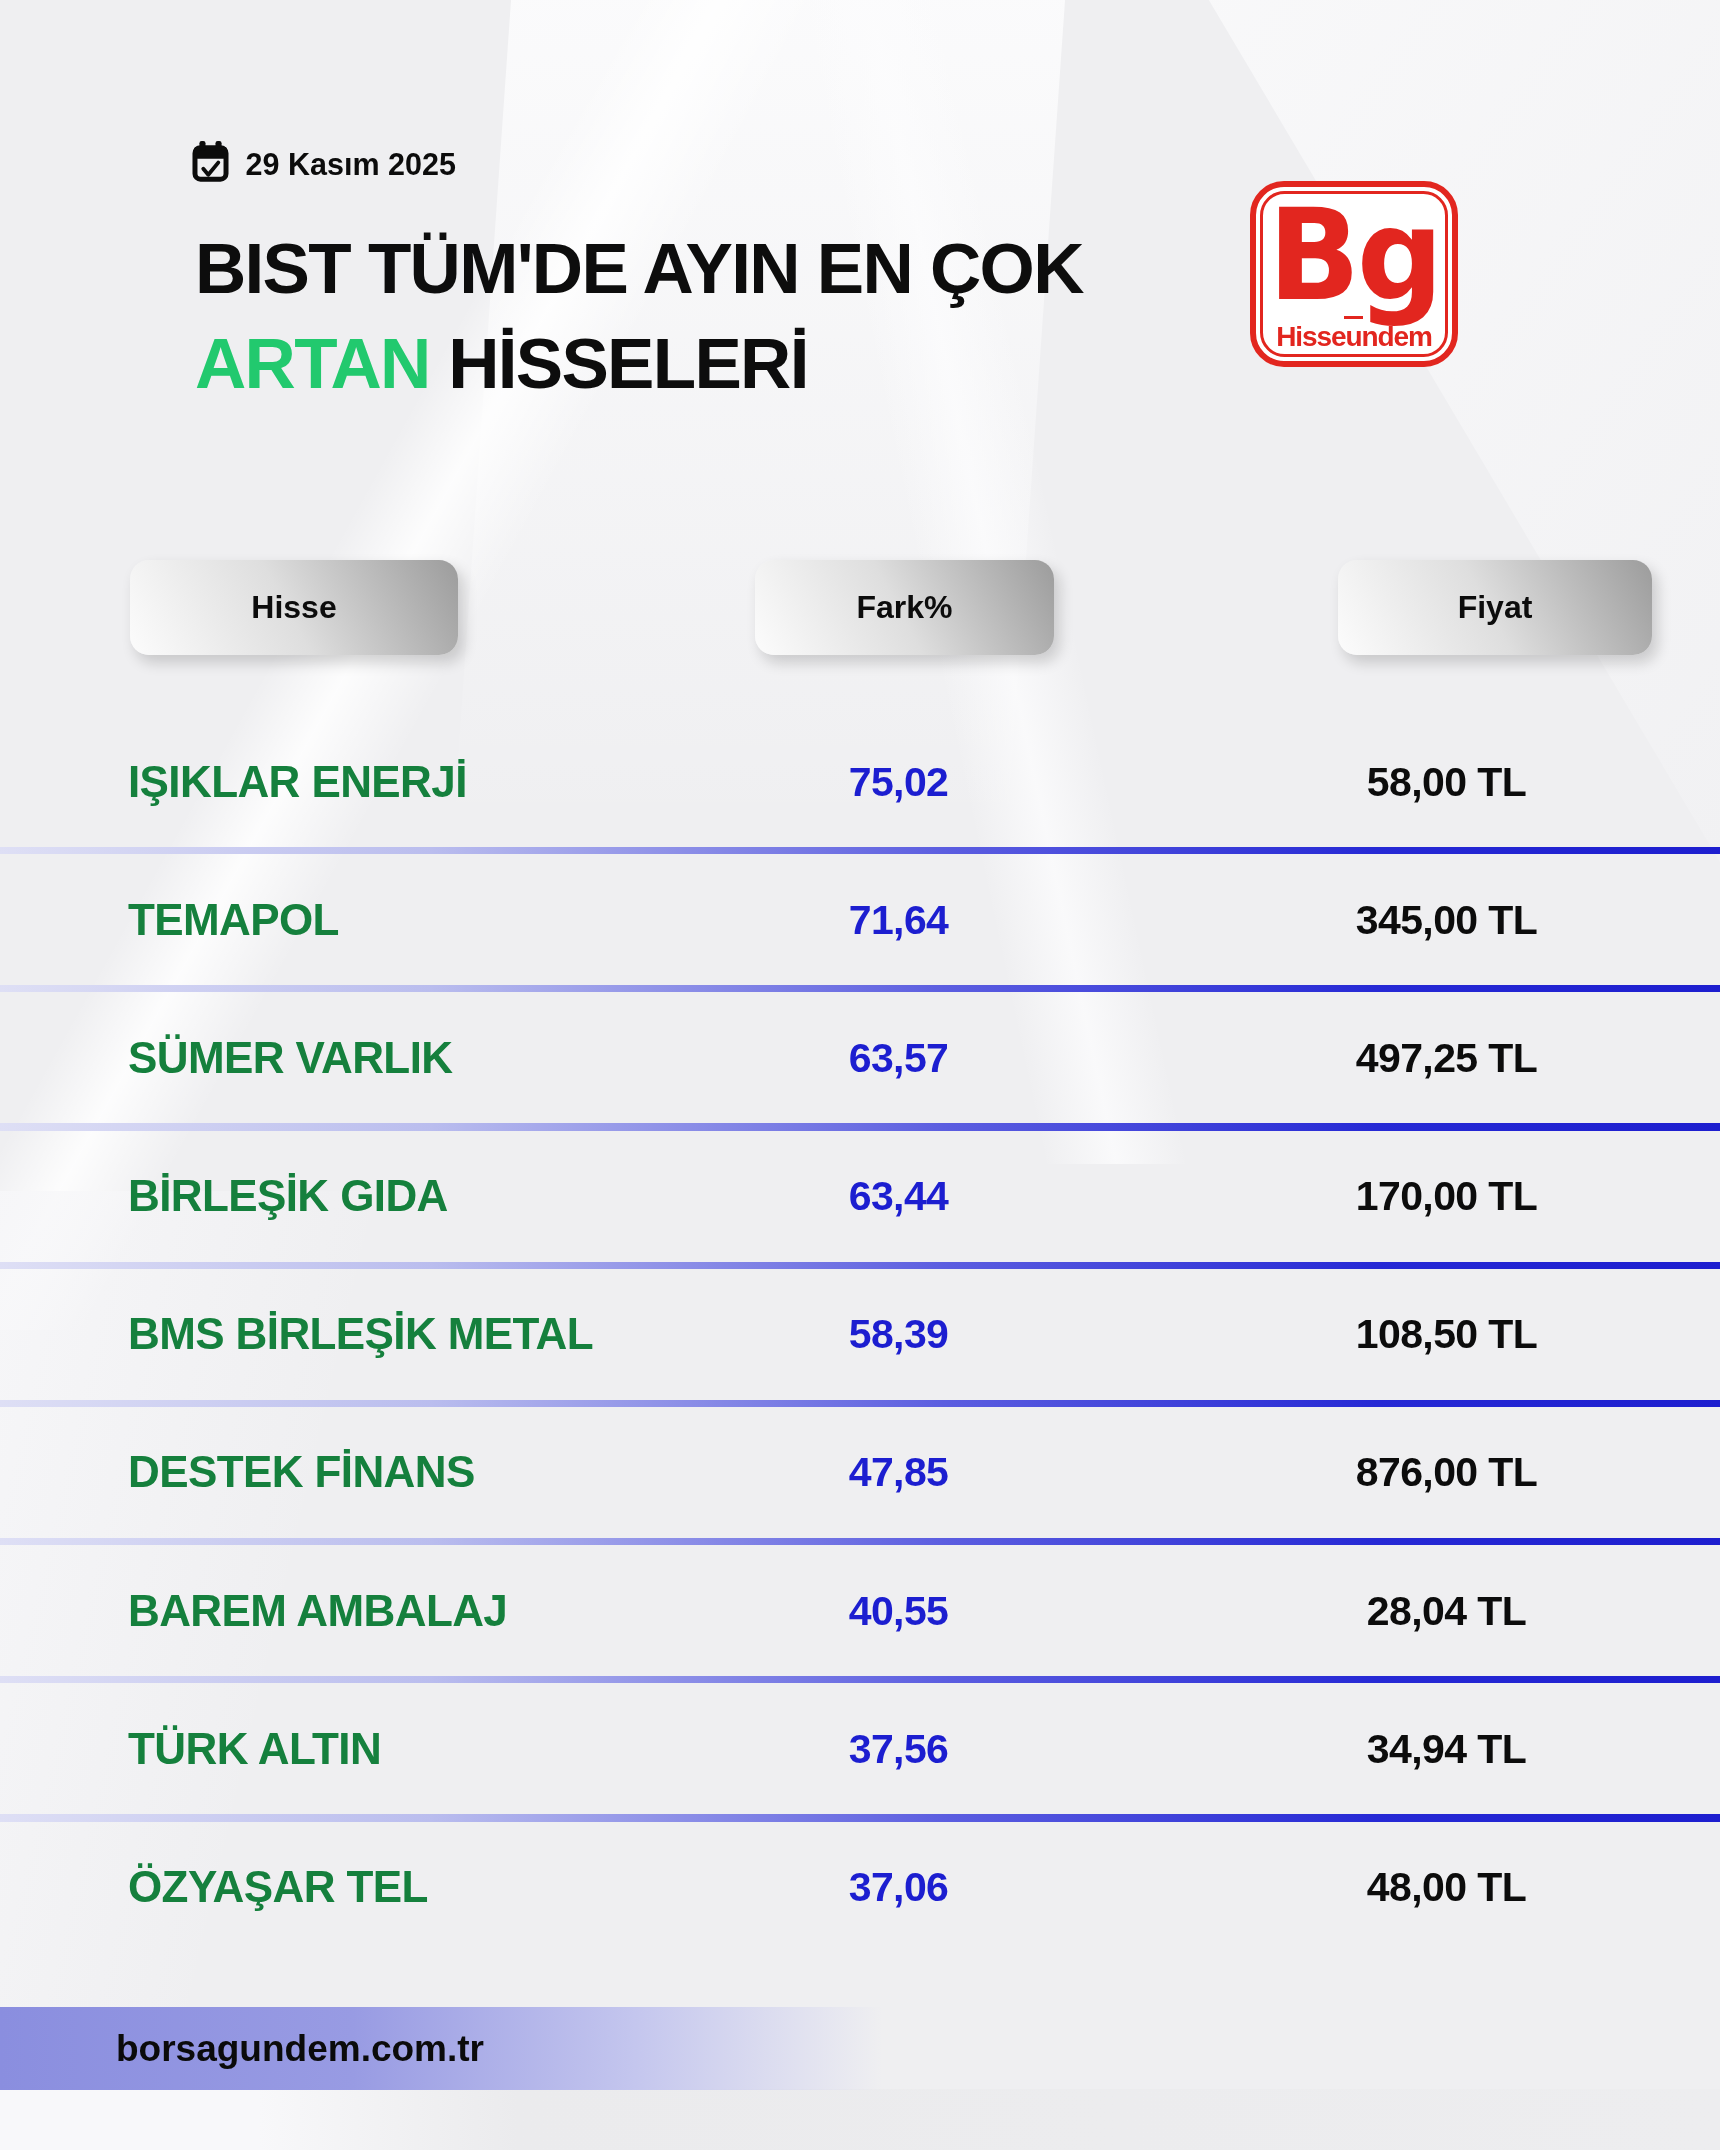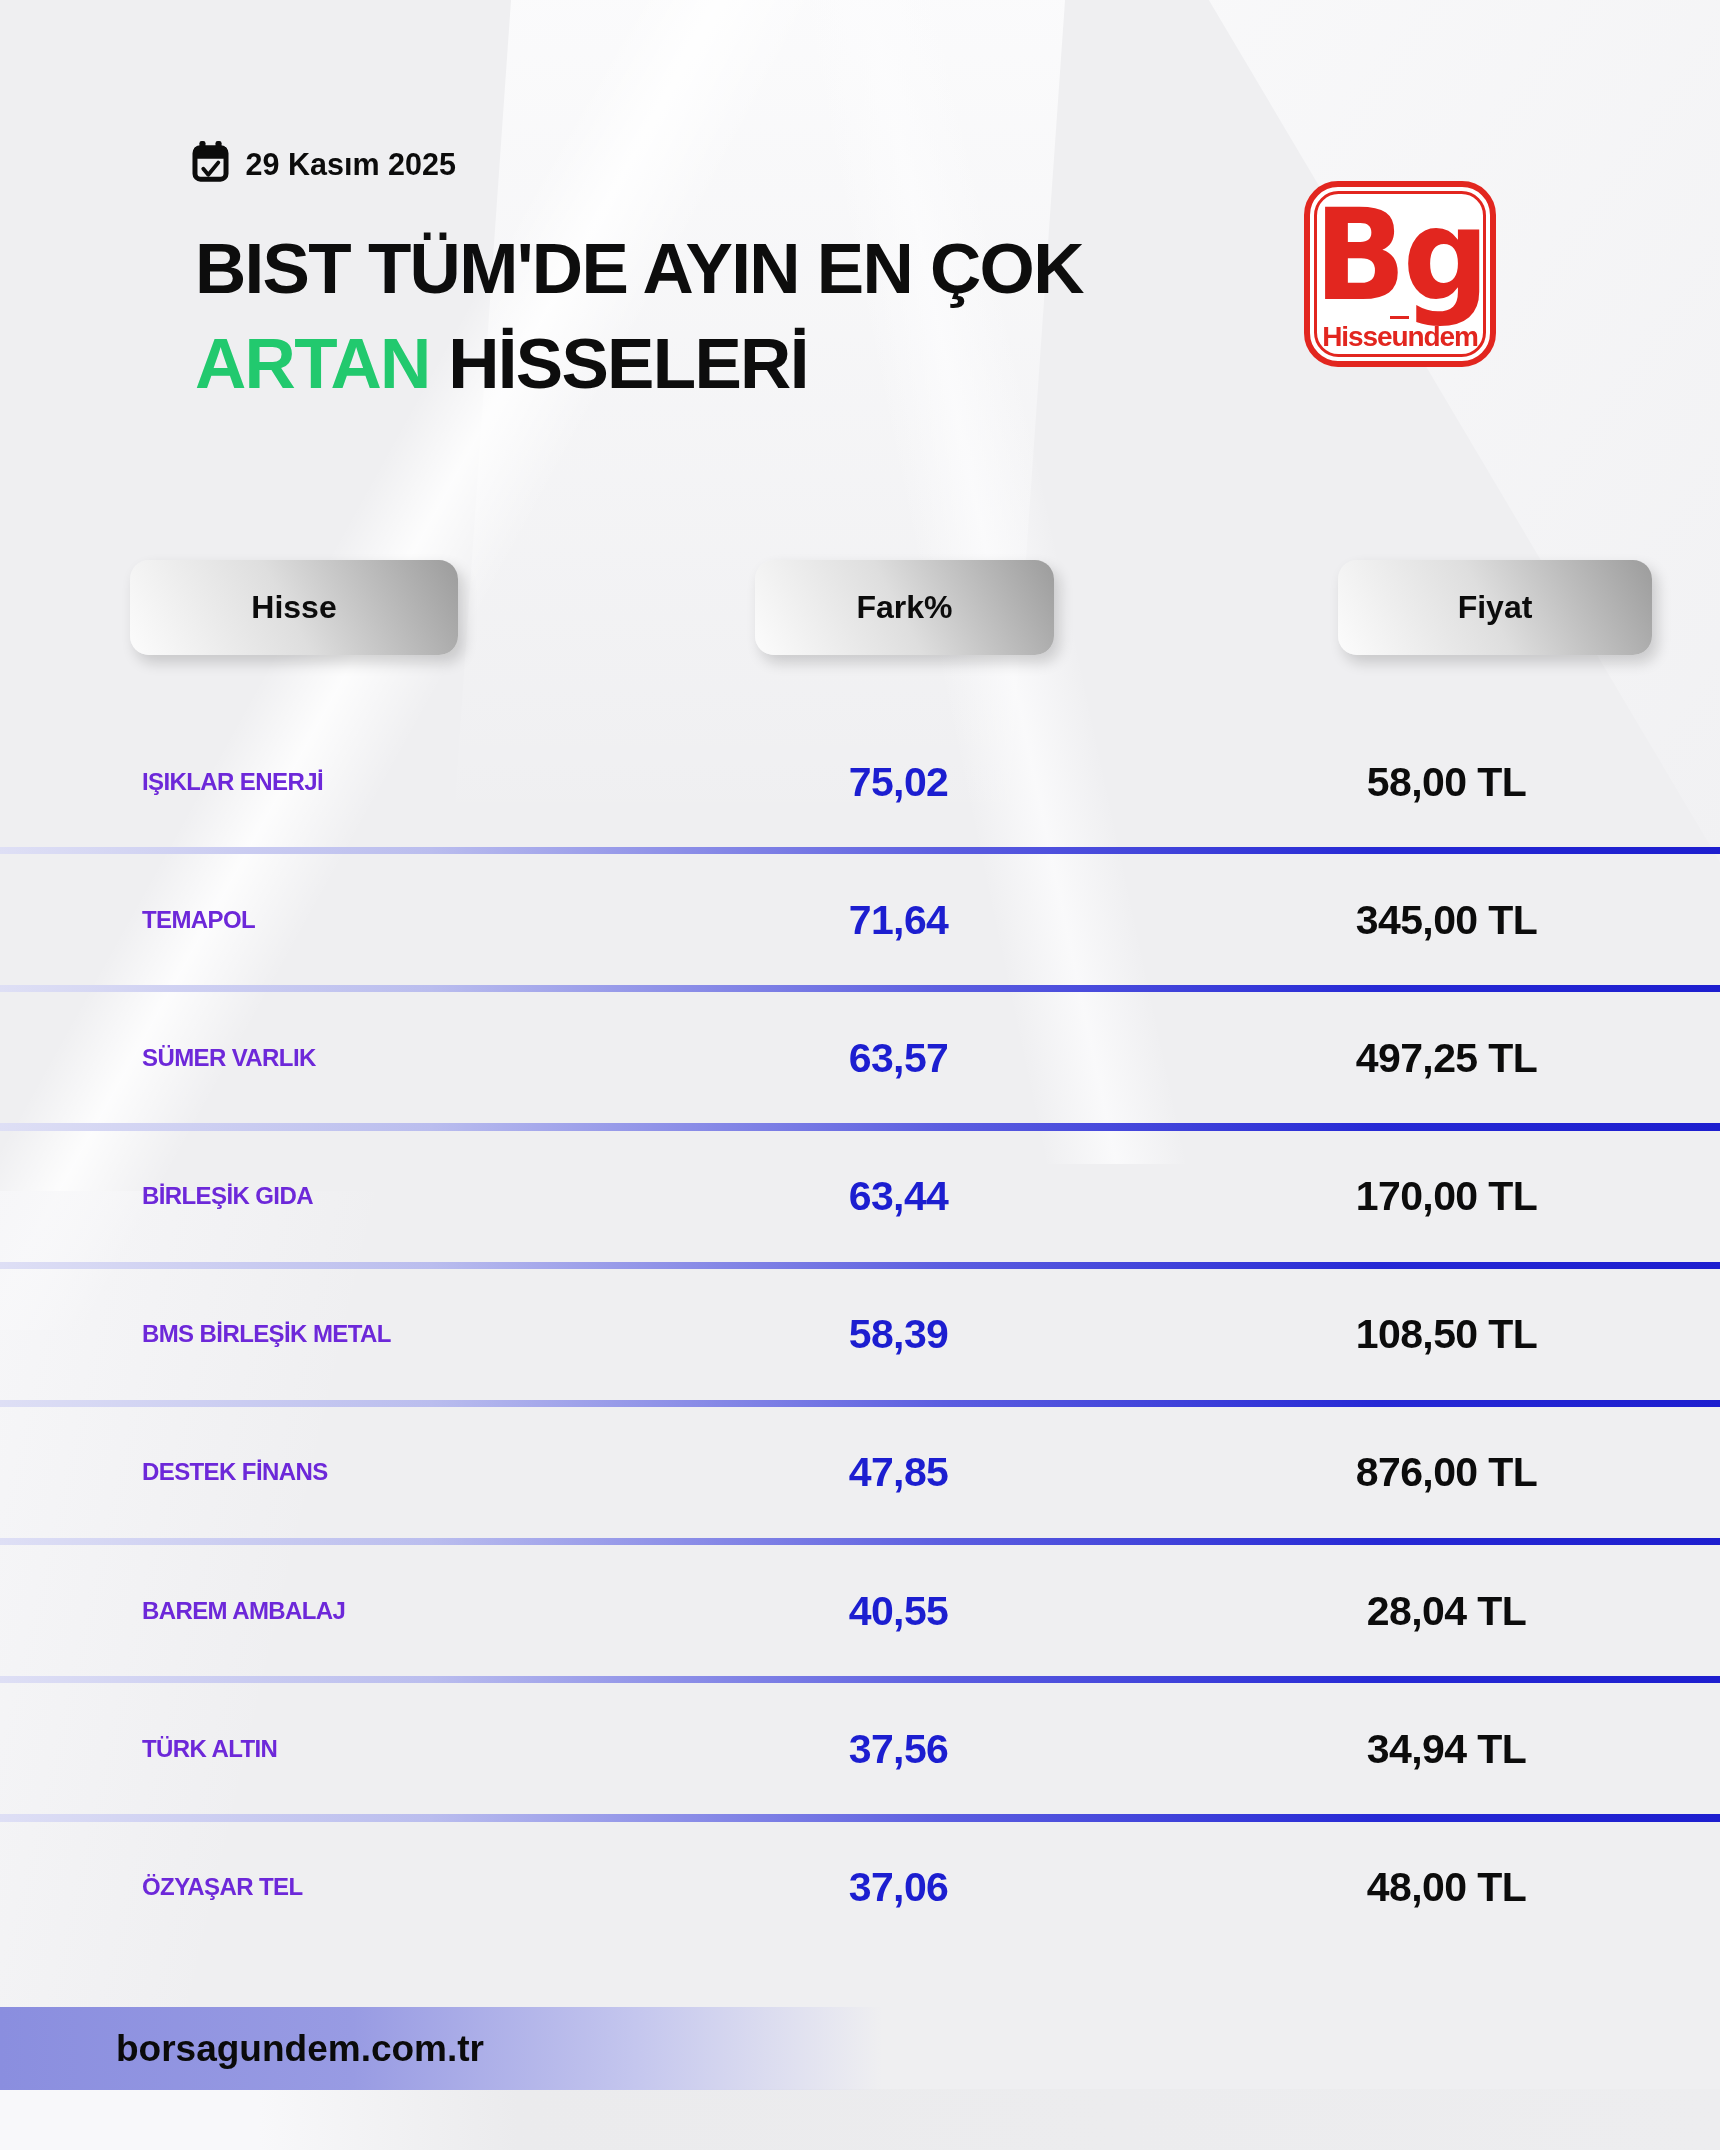--- a/index.html
+++ b/index.html
@@ -53,21 +53,21 @@
   .title{
     position:absolute;left:195px;top:221px;margin:0;
     font-size:71px;line-height:95px;font-weight:800;letter-spacing:-1.7px;
     color:#0d0d0d;white-space:nowrap;
   }
   .title .highlight{color:var(--accent-green,#22c96e);}
   .title .rest{margin-left:.26em;}
 
   
   .logo{
-    position:absolute;left:1304px;top:181px;width:192px;height:186px;
+    position:absolute;left:1250px;top:181px;width:208px;height:186px;
     background:#fff;border:6.1px solid var(--brand-red,#e2261f);border-radius:34px;
     box-sizing:border-box;
   }
   .logo::before{
     content:"";position:absolute;inset:3.9px;border:3.3px solid var(--brand-red,#e2261f);
     border-radius:24.4px;pointer-events:none;
   }
   .logo-bg{
     position:absolute;left:0;right:0;top:7.8px;text-align:center;
     font-family:"DejaVu Sans",sans-serif;font-weight:bold;
@@ -94,21 +94,21 @@
   .pill-fiyat{left:1338px;width:314px;}
 
   
   .rows{position:absolute;left:0;top:716px;width:1721px;}
   .row{position:relative;height:131px;}
   .sep{
     height:7.2px;width:100%;
     background:linear-gradient(90deg,#dedff5 0%,#babdee 25%,#5b5de0 55%,#2629d5 80%,var(--divider-blue,#1d1ecf) 100%);
   }
   .cell{position:absolute;top:50%;transform:translateY(-50%);font-weight:800;letter-spacing:-0.6px;white-space:nowrap;}
-  .c-hisse{left:142px;font-size:24px;color:#6d28d9;}
+  .c-hisse{left:128px;font-size:44px;color:#15803d;}
   .c-fark{left:710px;width:377px;text-align:center;font-size:41px;color:var(--value-blue,#1c1ed0);}
   .c-fiyat{left:1208px;width:477px;text-align:center;font-size:41px;color:#0c0c0c;}
 
   
   .footer-band{
     position:absolute;left:0;top:2007px;width:882px;height:83px;
     background:linear-gradient(90deg,#8a8edf 0%,#989be3 40%,#c4c6ee 72%,rgba(238,238,244,0) 100%);
     display:flex;align-items:center;
   }
   .footer-text{margin-left:116px;font-size:37px;font-weight:800;color:#0b0b0b;}

